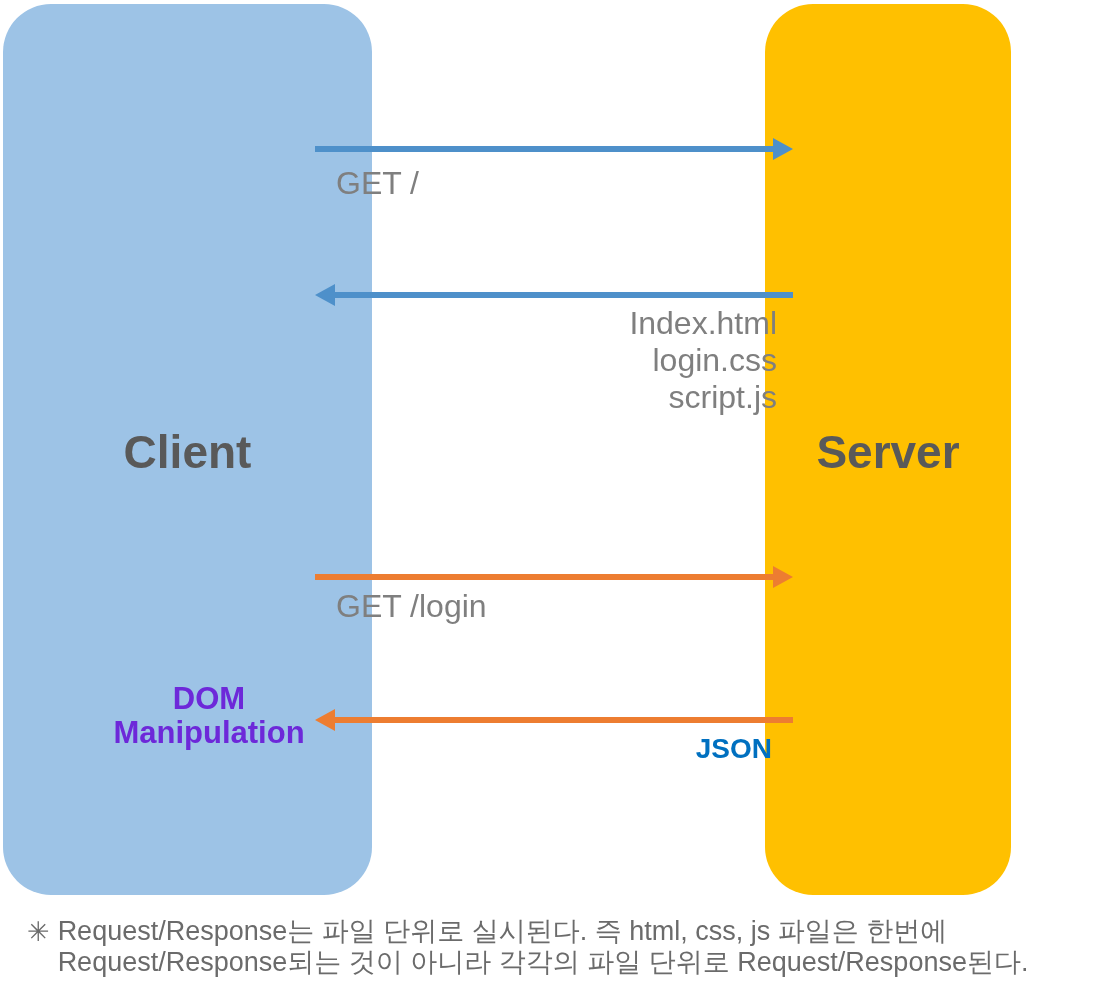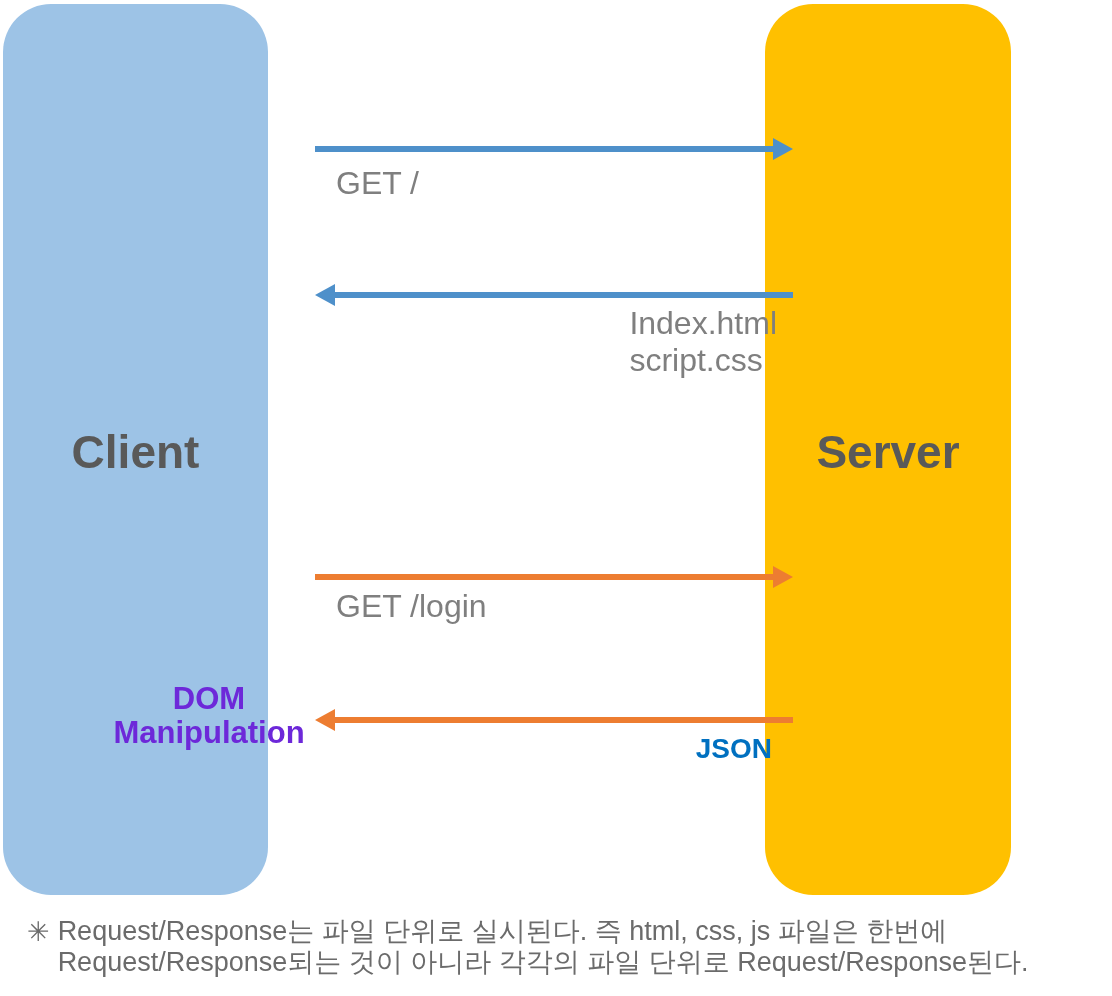--- a/index.html
+++ b/index.html
@@ -12,21 +12,21 @@
     font-family: "Liberation Sans", "DejaVu Sans", sans-serif;
   }
 
   
   .box {
     position: absolute;
     top: 4px;
     height: 891px;
     border-radius: 48px;
   }
-  .box.client { left: 3px;   width: 265px; }
+  .box.client { left: 3px;   width: 369px; }
   .box.server { left: 765px; width: 246px; }
   .box-label {
     position: absolute;
     left: 0; right: 0;
     top: 424px;
     text-align: center;
     font-size: 46px;
     font-weight: 700;
     line-height: 48px;
   }
@@ -72,21 +72,21 @@
   .arrow-3 { top: 566px; }
   .arrow-4 { top: 709px; }
 
   
   .msg-label {
     position: absolute;
     font-size: 32px;
     line-height: 34px;
   }
   .lbl-get-root  { left: 336px; top: 166px; }
-  .lbl-response  { right: 335px; top: 305px; line-height: 37px; }
+  .lbl-response  { right: 335px; top: 305px; text-align: right; line-height: 37px; }
   .lbl-get-login { left: 336px; top: 589px; }
   .lbl-json      { right: 340px; top: 732px; font-weight: 700; font-size: 28px; }
 
   
   .footnote {
     position: absolute;
     left: 27px;
     top: 916px;
     display: flex;
     align-items: flex-start;
@@ -121,21 +121,22 @@
     <div class="head" style="border-left-color: rgb(78, 144, 202);"></div>
   </div>
   <div class="msg-label lbl-get-root" style="color: rgb(127, 127, 127);">GET /</div>
 
   <div class="arrow to-client arrow-2">
     <div class="shaft" style="background-color: rgb(78, 144, 202);"></div>
     <div class="head" style="border-right-color: rgb(78, 144, 202);"></div>
   </div>
   <div class="msg-label lbl-response" style="color: rgb(127, 127, 127);">
     <div>Index.html</div>
-    <div>script.css</div>
+    <div>login.css</div>
+    <div>script.js</div>
   </div>
 
   <div class="arrow to-server arrow-3">
     <div class="shaft" style="background-color: rgb(237, 125, 49);"></div>
     <div class="head" style="border-left-color: rgb(237, 125, 49);"></div>
   </div>
   <div class="msg-label lbl-get-login" style="color: rgb(127, 127, 127); text-align: center;">GET /login</div>
 
   <div class="arrow to-client arrow-4">
     <div class="shaft" style="background-color: rgb(237, 125, 49);"></div>

